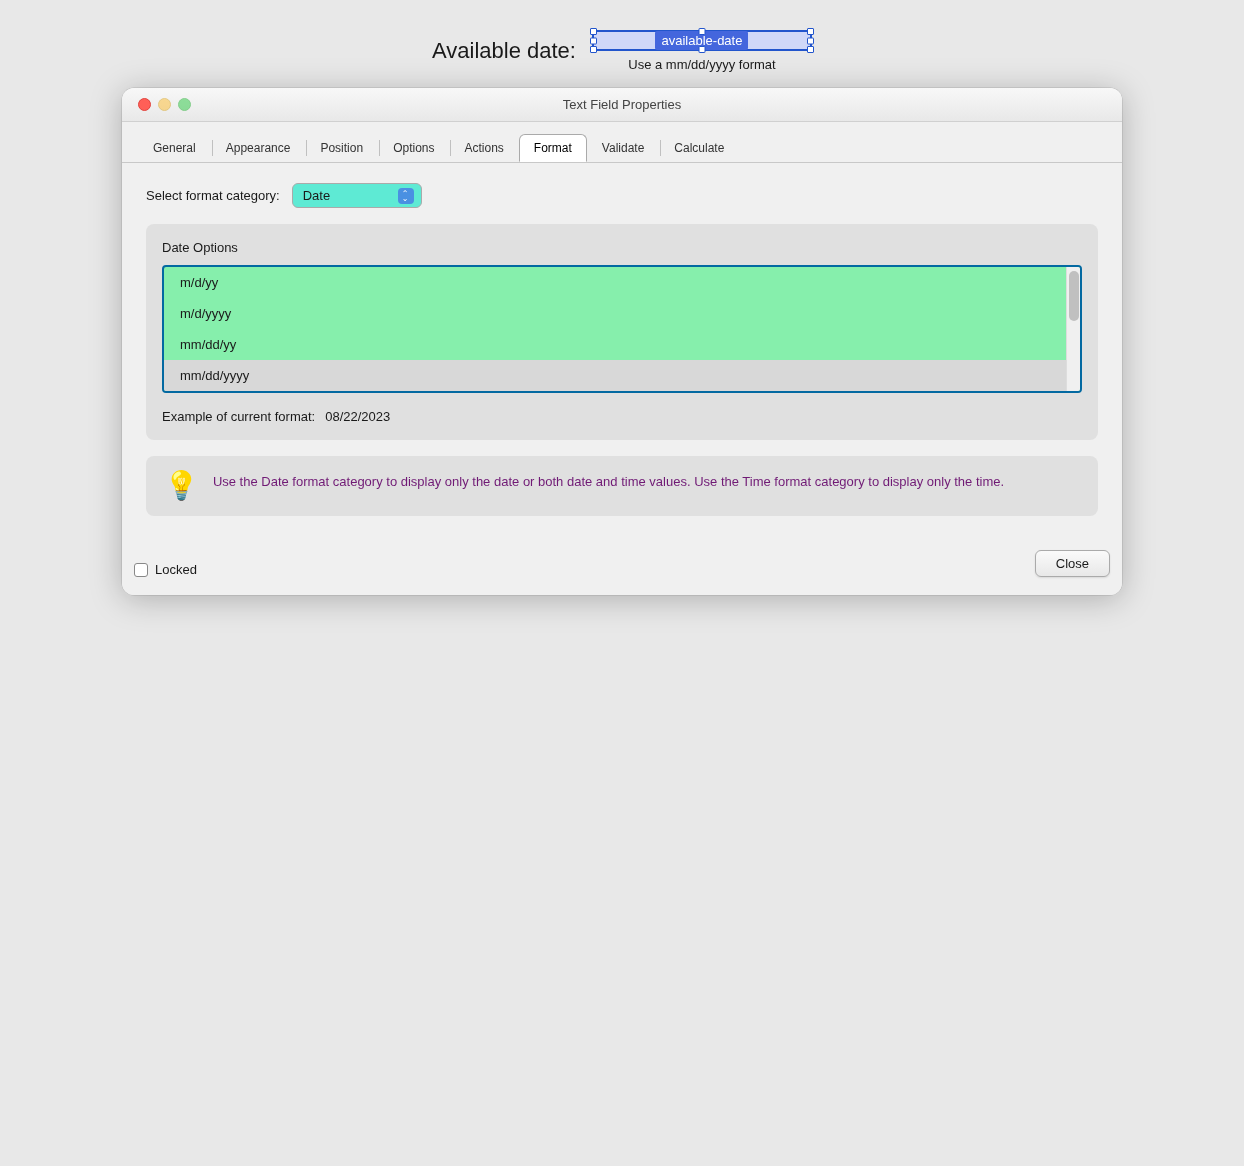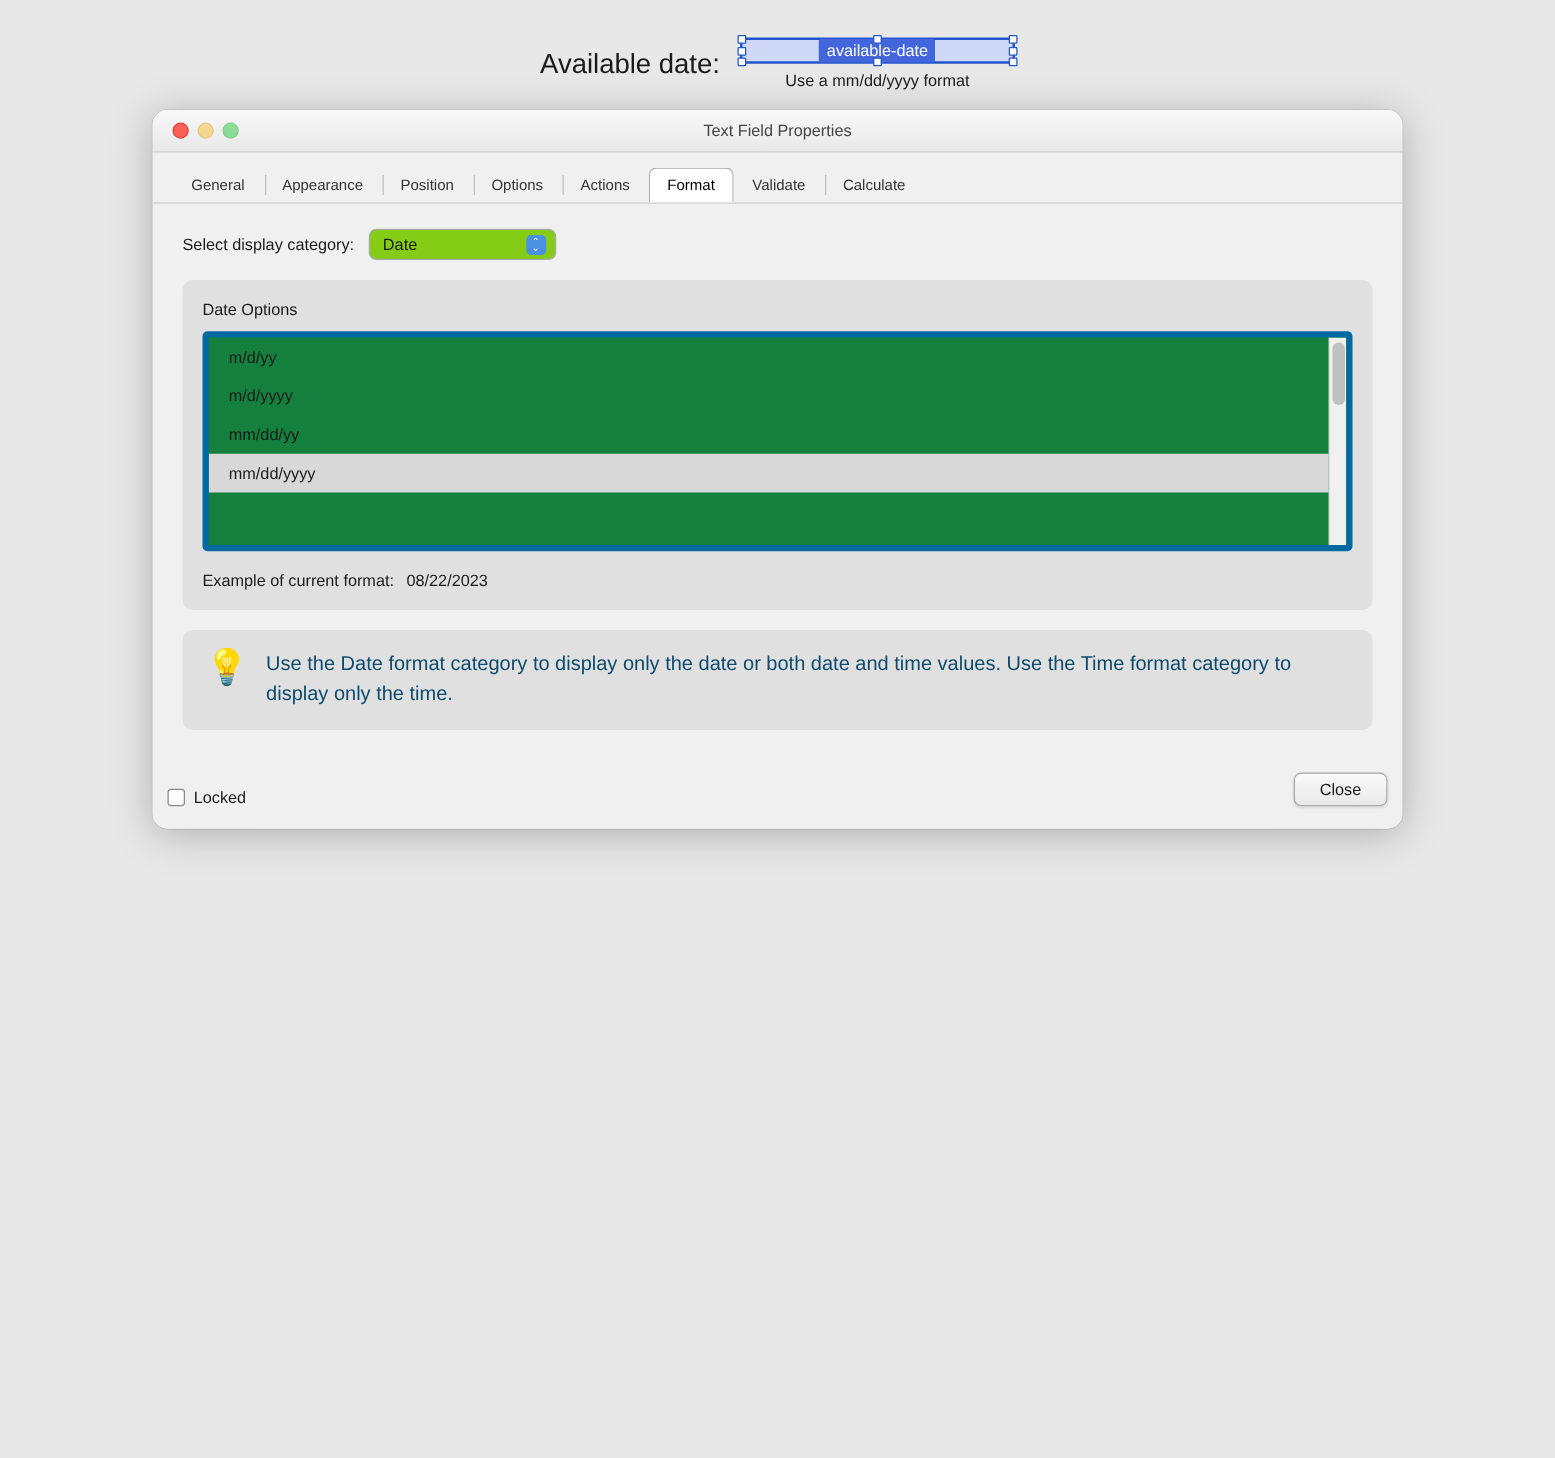--- a/index.html
+++ b/index.html
@@ -170,28 +170,28 @@
       font-size: 13px;
       color: #1a1a1a;
     }
     .select-wrapper {
       position: relative;
       display: inline-block;
     }
     .format-select {
       appearance: none;
       -webkit-appearance: none;
-      background: #84cc16;
+      background: #5eead4;
       border: 1px solid #aaa;
       border-radius: 6px;
       padding: 4px 28px 4px 10px;
       font-size: 13px;
       color: #1a1a1a;
       cursor: pointer;
-      width: 150px;
+      width: 130px;
     }
     .select-arrow {
       position: absolute;
       right: 8px;
       top: 50%;
       transform: translateY(-50%);
       width: 16px;
       height: 16px;
       background: #4a90e2;
       border-radius: 4px;
@@ -229,24 +229,24 @@
     }
     .date-options-title {
       font-size: 13px;
       font-weight: 400;
       color: #1a1a1a;
       margin-bottom: 10px;
     }
 
     
     .format-list-container {
-      background: #15803d;
-      border: 5px solid #0369a1;
+      background: #86efac;
+      border: 2px solid #0369a1;
       border-radius: 4px;
-      height: 176px;
+      height: 128px;
       overflow: hidden;
       display: flex;
       position: relative;
     }
     .format-list {
       flex: 1;
       overflow-y: auto;
       list-style: none;
     }
     .format-list-item {
@@ -300,22 +300,22 @@
       display: flex;
       align-items: flex-start;
       gap: 14px;
     }
     .tip-icon {
       font-size: 28px;
       line-height: 1;
       flex-shrink: 0;
     }
     .tip-text {
-      font-size: 16px;
-      color: #0c4a6e;
+      font-size: 13px;
+      color: #701a75;
       line-height: 1.5;
     }
 
     
     .dialog-footer {
       display: flex;
       align-items: flex-end;
       justify-content: space-between;
       padding: 14px 12px 18px;
       background: #f0f0f0;
@@ -386,21 +386,21 @@
     <div class="tab">Options</div>
     <div class="tab">Actions</div>
     <div class="tab active">Format</div>
     <div class="tab">Validate</div>
     <div class="tab">Calculate</div>
   </div>
 
   <div class="dialog-body">
 
     <div class="format-category-row">
-      <span class="format-category-label">Select display category:</span>
+      <span class="format-category-label">Select format category:</span>
       <div class="select-wrapper">
         <select class="format-select">
           <option>None</option>
           <option>Number</option>
           <option>Percentage</option>
           <option selected="">Date</option>
           <option>Time</option>
           <option>Special</option>
           <option>Custom</option>
         </select>

